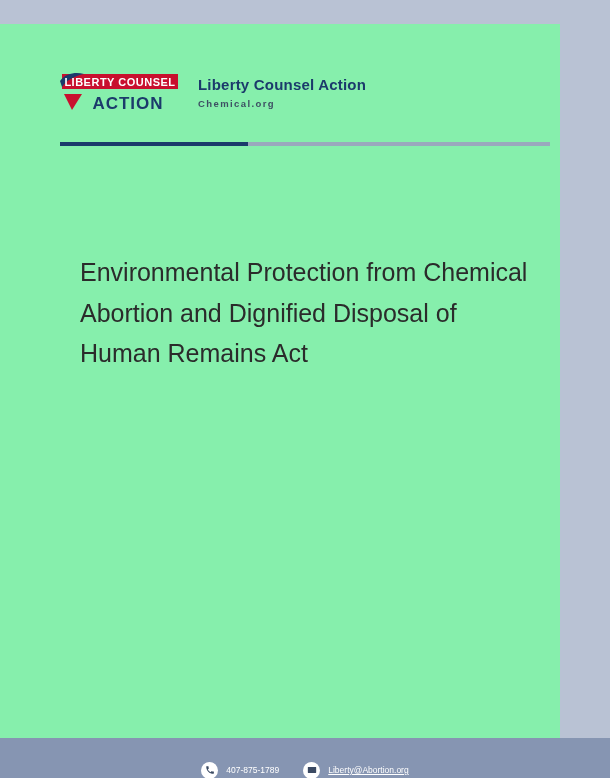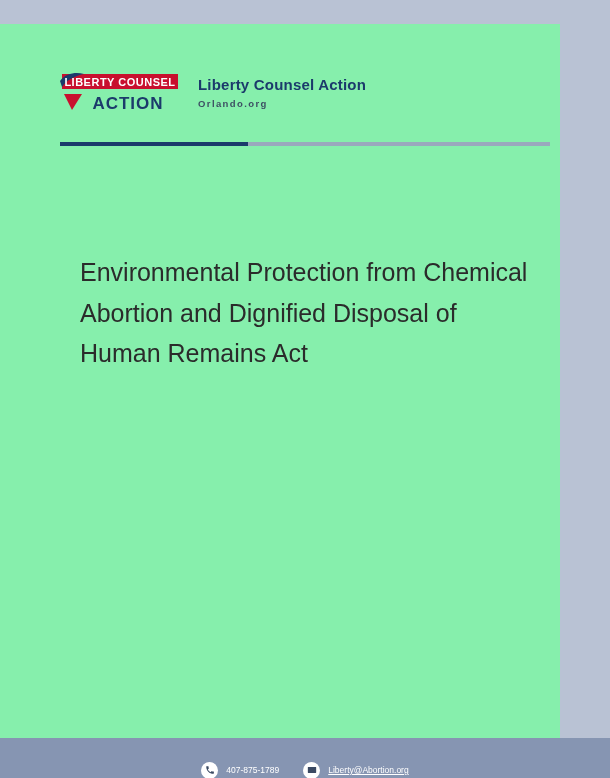--- a/index.html
+++ b/index.html
@@ -164,21 +164,21 @@
         <path d="M0 11 C6 3, 16 2, 24 4 C14 6, 7 10, 2 17 Z" fill="#1b3a6b"></path>
         <text x="60" y="15.5" font-family="Liberation Sans, sans-serif" font-size="11" font-weight="bold" fill="#ffffff" text-anchor="middle" letter-spacing="0.5">LIBERTY COUNSEL</text>
 
         <path d="M4 24 L22 24 L12 40 Z" fill="#c8102e"></path>
         <text x="68" y="39" font-family="Liberation Sans, sans-serif" font-size="17" font-weight="bold" fill="#1b3a6b" text-anchor="middle" letter-spacing="1">ACTION</text>
       </svg>
     </div>
 
     <div class="brand">
       <div class="brand-name">Liberty Counsel Action</div>
-      <div class="brand-url">Orlando.org</div>
+      <div class="brand-url">Chemical.org</div>
     </div>
   </div>
 
   <div class="rule">
     <div class="rule-accent"></div>
   </div>
 
 
   <div class="doc-title">Environmental Protection from Chemical Abortion and Dignified Disposal of Human Remains Act</div>
 

